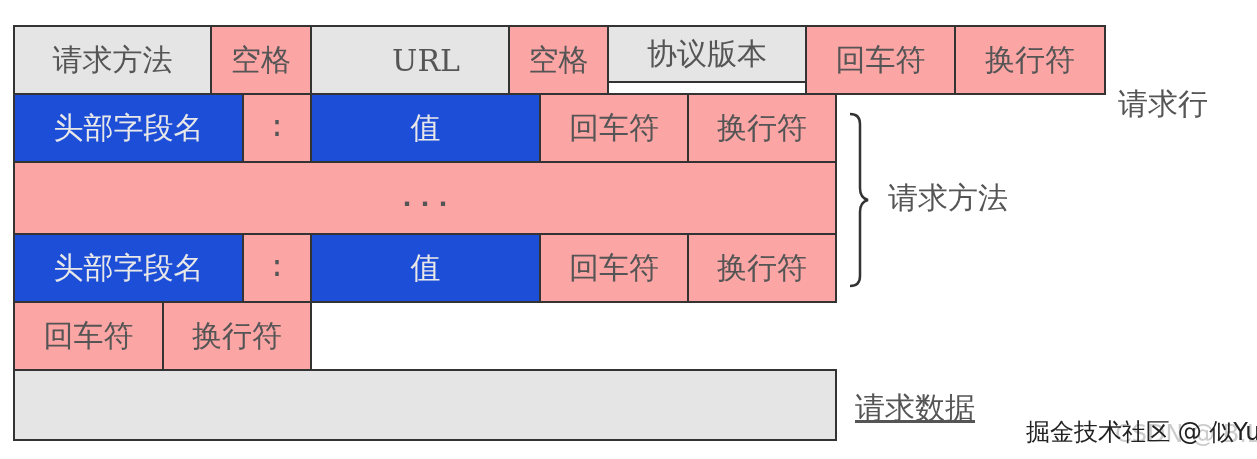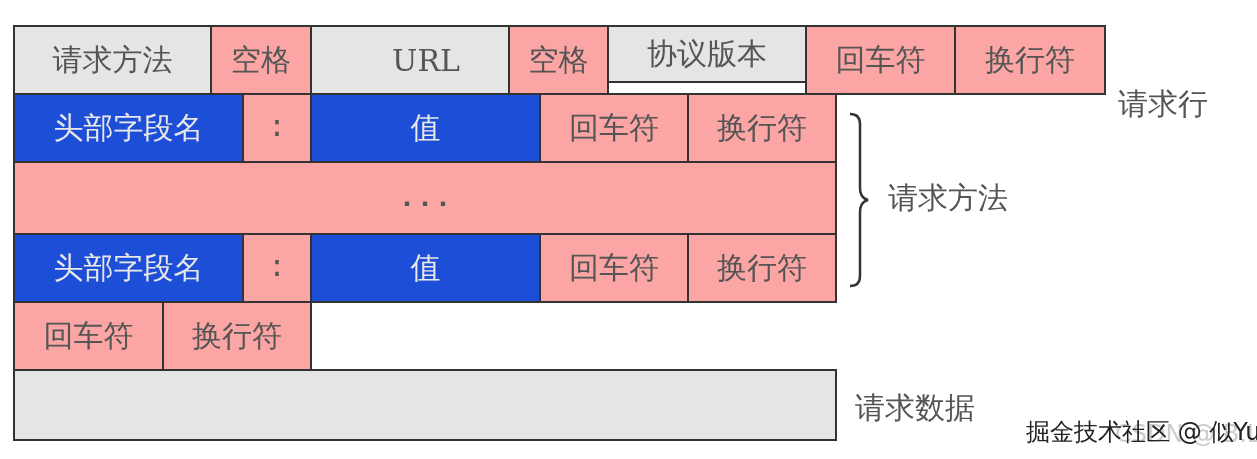--- a/index.html
+++ b/index.html
@@ -41,16 +41,16 @@
 
 <svg class="brace" style="left:846px;top:110px;" width="30" height="180" viewBox="0 0 30 180">
   <path d="M4 4 Q14 4 14 14 L14 78 Q14 88 22 90 Q14 92 14 102 L14 166 Q14 176 4 176" fill="none" stroke="#333" stroke-width="2.5"></path>
 </svg>
 <div class="label" style="left:888px;top:178px;">请求方法</div>
 
 <div class="cell white" style="left:13px;top:301px;width:151px;height:70px;">回车符</div>
 <div class="cell white" style="left:162px;top:301px;width:150px;height:70px;">换行符</div>
 
 <div class="cell light" style="left:13px;top:369px;width:824px;height:72px;"></div>
-<div class="label" style="left:855px;top:388px;">请求数据</div>
+<div class="label" style="left:855px;top:388px;text-decoration:underline;">请求数据</div>
 
 <div class="wm2" style="left:1115px;top:420px;">CSDN @ B.L</div>
 <div class="wm" style="left:1026px;top:416px;">掘金技术社区 @ 似Yu非</div>
 
 </body></html>

